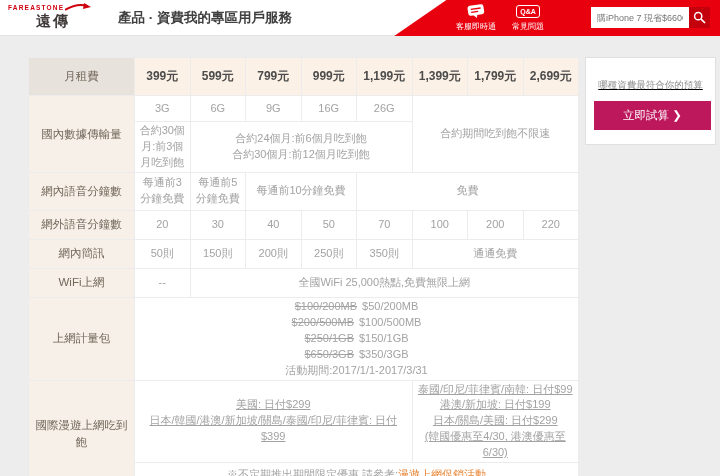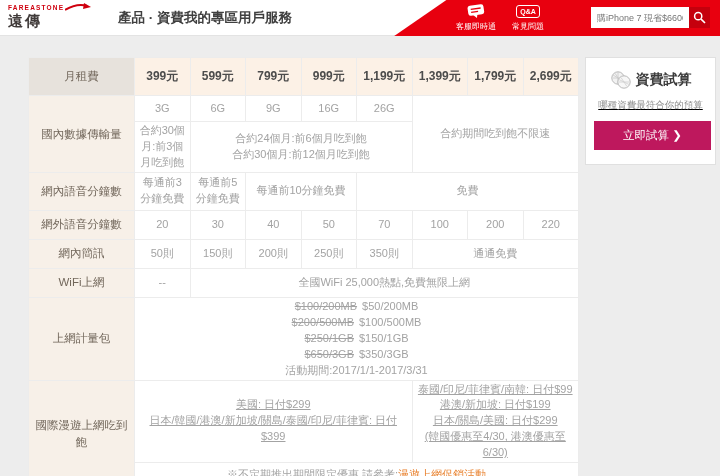--- a/index.html
+++ b/index.html
@@ -8,21 +8,21 @@
     width:720px; height:476px; position:relative; overflow:hidden;
     background:#ededed; font-family:"Liberation Sans", sans-serif;
   }
 
   
   .header { position:absolute; top:0; left:0; width:720px; height:36px; background:#ffffff; border-bottom:1px solid #e3e3e3; z-index:5; }
   .logo { position:absolute; left:8px; top:3px; width:90px; cursor:pointer; }
   .logo-top { display:flex; align-items:center; }
   .logo-brand { color:#cf000e; font-size:6.5px; font-weight:bold; letter-spacing:1.2px; }
   .logo-swoosh { margin-left:1px; }
-  .logo-name { font-size:15px; font-weight:bold; color:#403b3a; text-align:left; margin-top:0px; letter-spacing:2px; }
+  .logo-name { font-size:15px; font-weight:bold; color:#403b3a; text-align:center; margin-top:0px; letter-spacing:2px; }
   .nav { position:absolute; left:118px; top:0; height:36px; display:flex; align-items:center; }
   .nav-item { font-size:13.5px; color:#3f3f3f; font-weight:bold; cursor:pointer; white-space:nowrap; }
 
   .banner { position:absolute; top:0; right:0; width:360px; height:36px; background:#e8000f;
             clip-path:polygon(24% 0, 100% 0, 100% 100%, 9.5% 100%); }
   .quick-links { position:absolute; left:96px; top:3px; display:flex; gap:16px; }
   .quick-link { display:flex; flex-direction:column; align-items:center; cursor:pointer; }
   .quick-link .glyph { height:16px; display:flex; align-items:center; justify-content:center; }
   .qa-box { border:1px solid #fff; border-radius:3px; color:#fff; font-size:7px; font-weight:bold; padding:2px 3px; line-height:1; }
   .quick-label { color:#fff; font-size:8px; margin-top:2px; white-space:nowrap; }
@@ -215,26 +215,17 @@
   <tr class="r10">
     <td class="promo-cell" colspan="8">
       <span>※不定期推出期間限定優惠,請參考:</span><span class="promo-link">漫遊上網促銷活動</span>
     </td>
   </tr>
 
 </tbody>
   </table>
 
 <div class="sidebar">
-  <div class="sb-title-row">
-    <svg width="22" height="20" viewBox="0 0 22 20">
-      <circle cx="8" cy="8" r="6.2" fill="#f2f2f2" stroke="#b9b9b9" stroke-width="1"></circle>
-      <path d="M3 5 L13 11 M3 8 L13 8 M5 3.2 L11 12.8 M8 2 L8 14" stroke="#c9c9c9" stroke-width="0.8"></path>
-      <circle cx="14" cy="12" r="6.2" fill="#f7f7f7" stroke="#b9b9b9" stroke-width="1"></circle>
-      <path d="M9 9.5 L19 14.5 M9 12 L19 12 M11 7.5 L17 16.5" stroke="#cfcfcf" stroke-width="0.8"></path>
-    </svg>
-    <span class="sb-title">資費試算</span>
-  </div>
   <div class="sb-lines">
     <div class="sb-line">哪種資費最符合你的預算</div>
   </div>
   <button class="sb-btn">立即試算 ❯</button>
 </div>
 
 </body></html>

